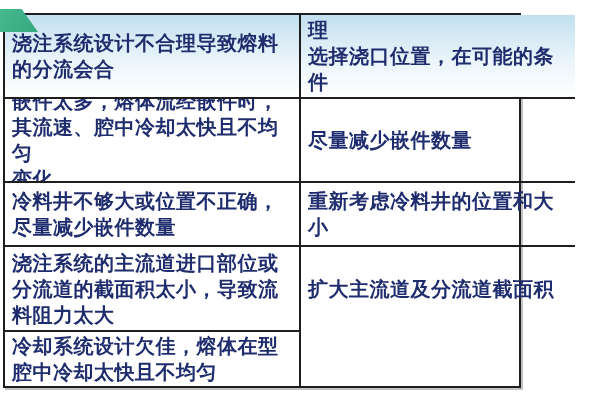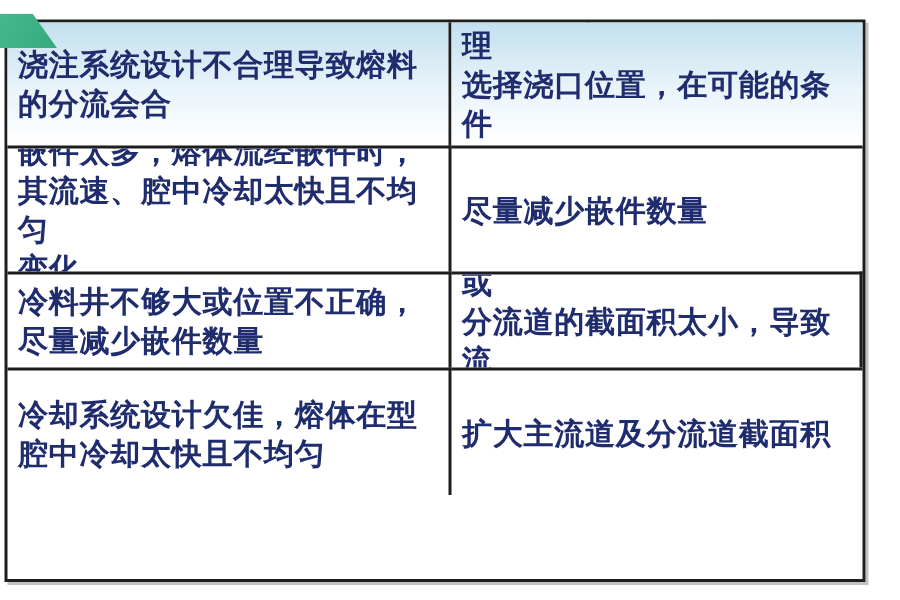--- a/index.html
+++ b/index.html
@@ -18,21 +18,21 @@
     position: absolute;
     left: 0; top: 9px;
     width: 38px; height: 23px;
     background: linear-gradient(115deg, #45b890 0%, #35a97e 100%);
     clip-path: polygon(0 0, 57% 0, 100% 100%, 0 100%);
     z-index: 5;
   }
   .defect-table {
     position: absolute;
     left: 3px; top: 13px;
-    width: 574px; height: 375px;
+    width: 518px; height: 375px;
     border: 2px solid #1e1e1e;
     box-shadow: 2px 2px 0 rgba(120,120,120,0.45);
     display: grid;
     grid-template-columns: 296px 274px;
     grid-template-rows: 82px 84px 64px 85px 56px;
     background: #ffffff;
     z-index: 1;
   }
   .cell {
     display: flex;
@@ -67,23 +67,24 @@
 选择浇口位置，在可能的条件
 下选用单一点浇口</div>
 
     <div class="cell col-left row-border">嵌件太多，熔体流经嵌件时，
 其流速、腔中冷却太快且不均匀
 变化</div>
     <div class="cell row-border">尽量减少嵌件数量</div>
 
     <div class="cell col-left row-border">冷料井不够大或位置不正确，
 尽量减少嵌件数量</div>
+    <div class="cell row-border">重新考虑冷料井的位置和大小</div>
 
     <div class="cell col-left row-border">浇注系统的主流道进口部位或
 分流道的截面积太小，导致流
 料阻力太大</div>
+    <div class="cell row-border">扩大主流道及分流道截面积</div>
+
     <div class="cell col-left row-border">冷却系统设计欠佳，熔体在型
 腔中冷却太快且不均匀</div>
-
-    <div class="cell row-border">扩大主流道及分流道截面积</div>
 
   </div>
 </div>
 
 </body></html>

